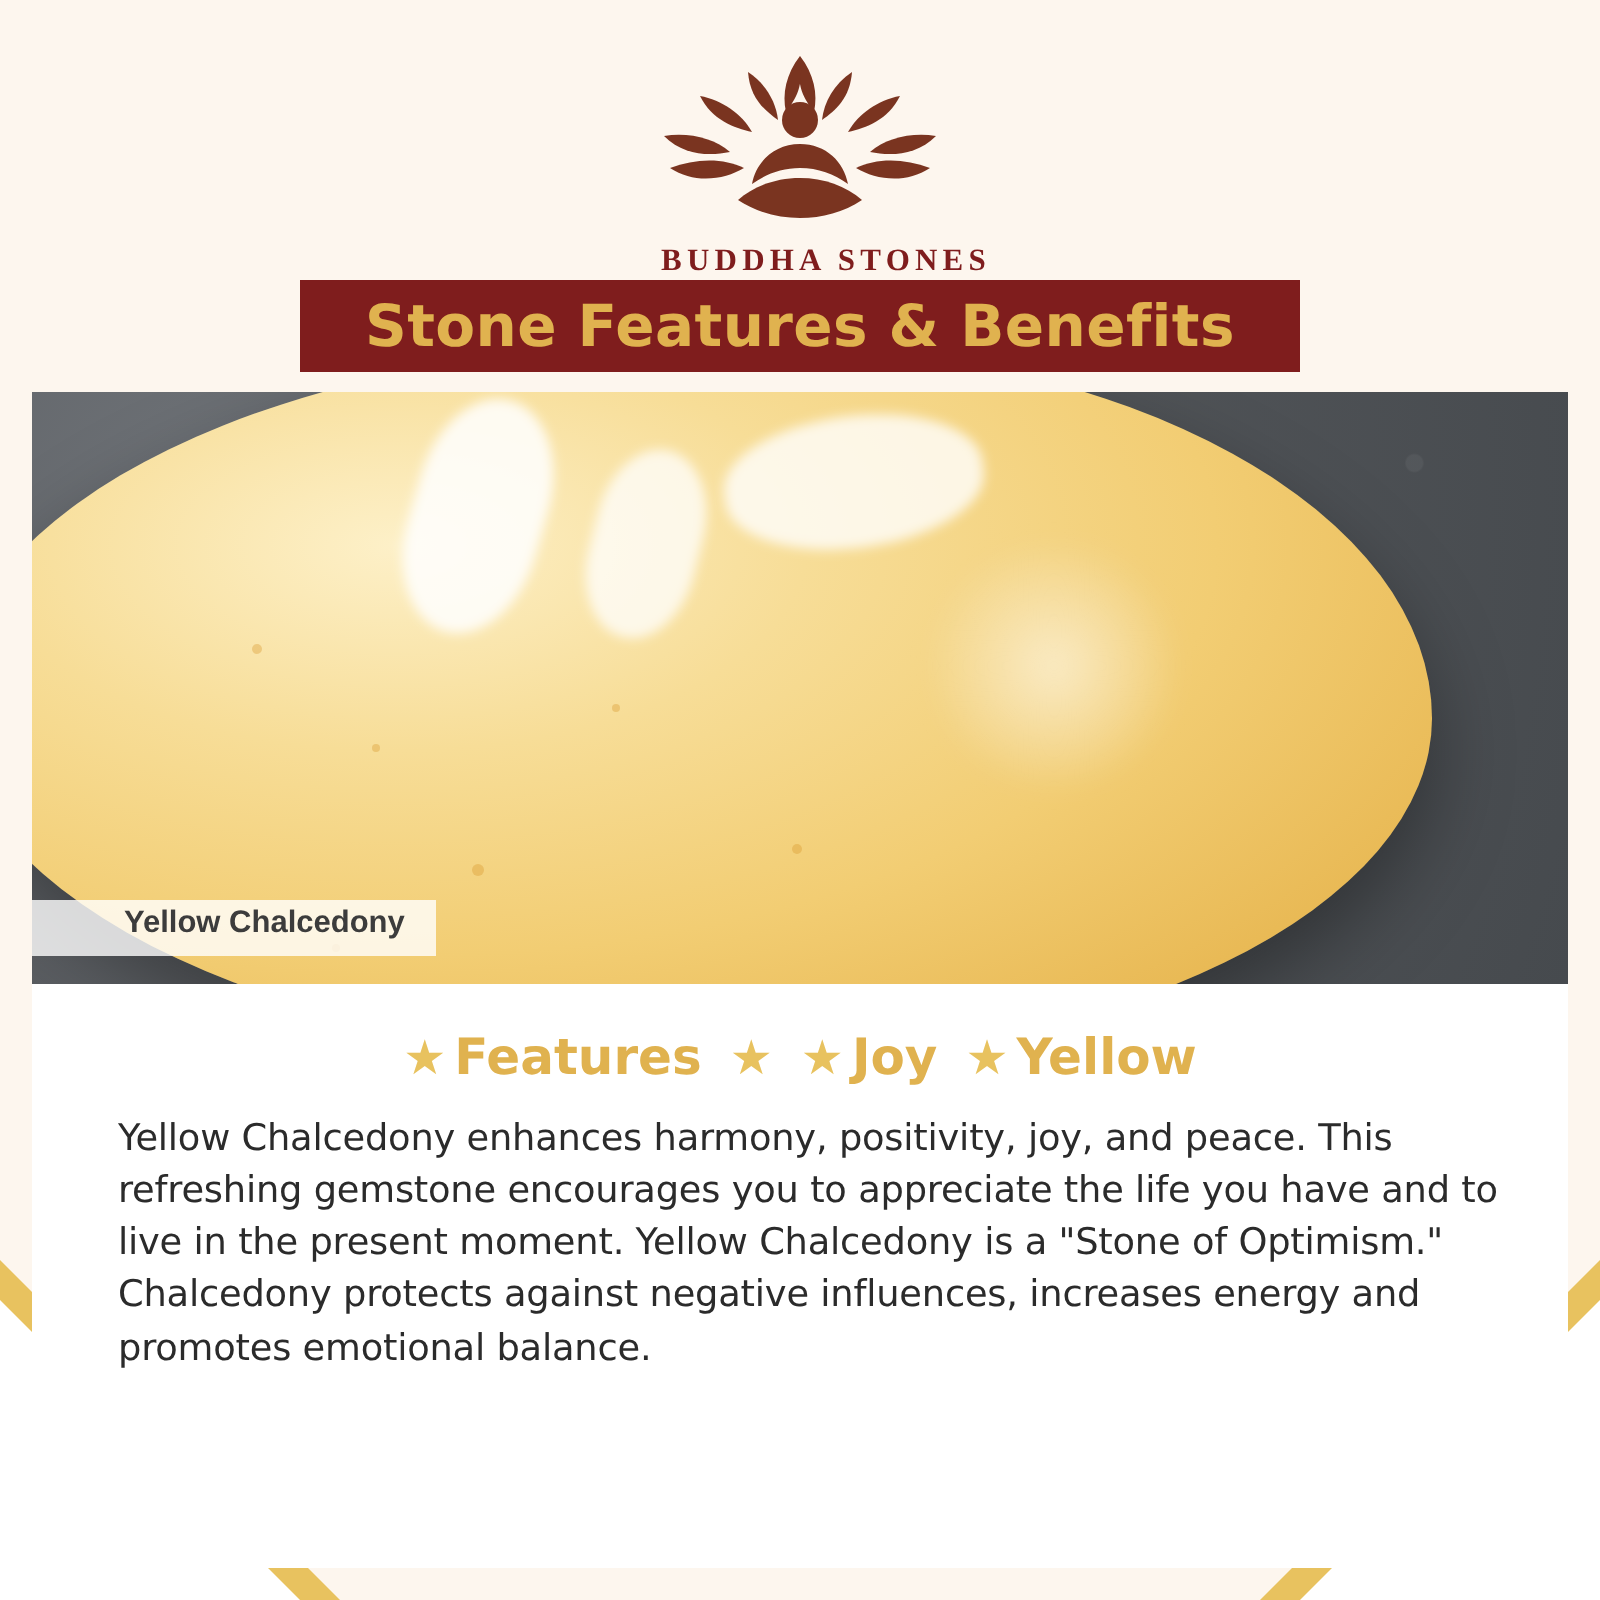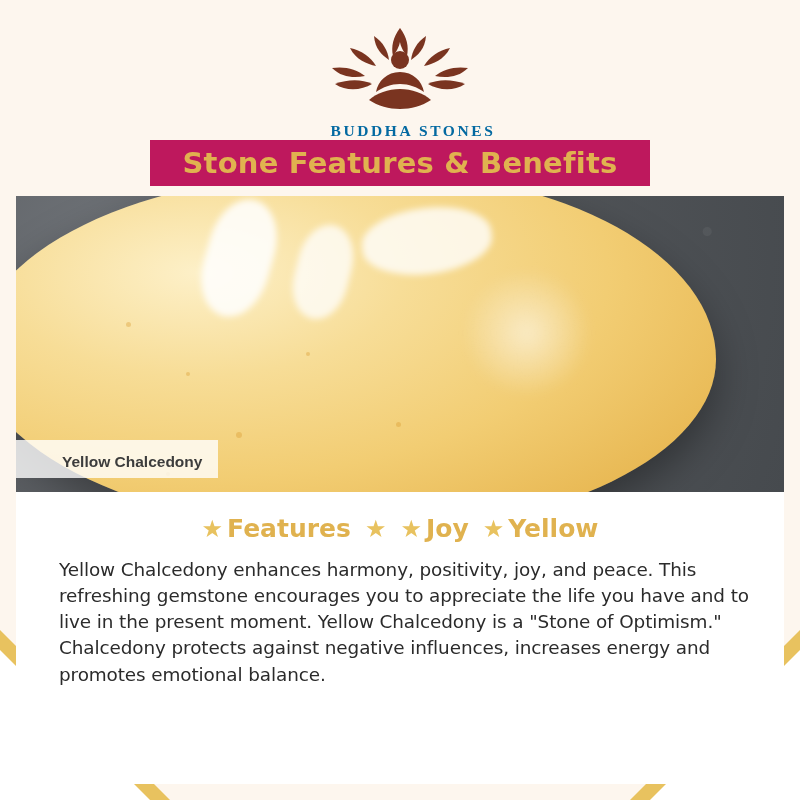--- a/index.html
+++ b/index.html
@@ -96,32 +96,32 @@
   }
   .logo-mark {
     display: block;
     margin: 0 auto;
   }
   .brand-name {
     margin-top: 4px;
     font-size: 15.5px;
     letter-spacing: 2.6px;
     font-weight: bold;
-    color: #0369a1;
+    color: #7f1d1d;
     font-family: "Liberation Serif", serif;
     padding-left: 26px;
   }
 
   .title-bar {
     position: absolute;
     left: 150px;
     top: 140px;
     width: 500px;
     height: 46px;
-    background: #be185d;
+    background: #7f1d1d;
     display: flex;
     align-items: center;
     justify-content: center;
     z-index: 6;
   }
   .title-bar-text {
     font-size: 29px;
     font-weight: bold;
     color: #e0b24f;
     letter-spacing: 0.2px;
@@ -199,21 +199,21 @@
     width: 130px; height: 130px;
     border-radius: 50%;
     background: radial-gradient(circle, rgba(255,255,255,0.55) 0%, rgba(255,255,255,0) 70%);
     filter: blur(6px);
   }
   .caption {
     position: absolute;
     left: 0;
     bottom: 14px;
     background: rgba(255,255,255,0.80);
-    padding: 13px 16px 7px 46px;
+    padding: 3px 16px 7px 46px;
     font-size: 15.5px;
     font-weight: bold;
     color: #3c3c3c;
     z-index: 7;
   }
 
   
   .content {
     position: absolute;
     left: 16px;

